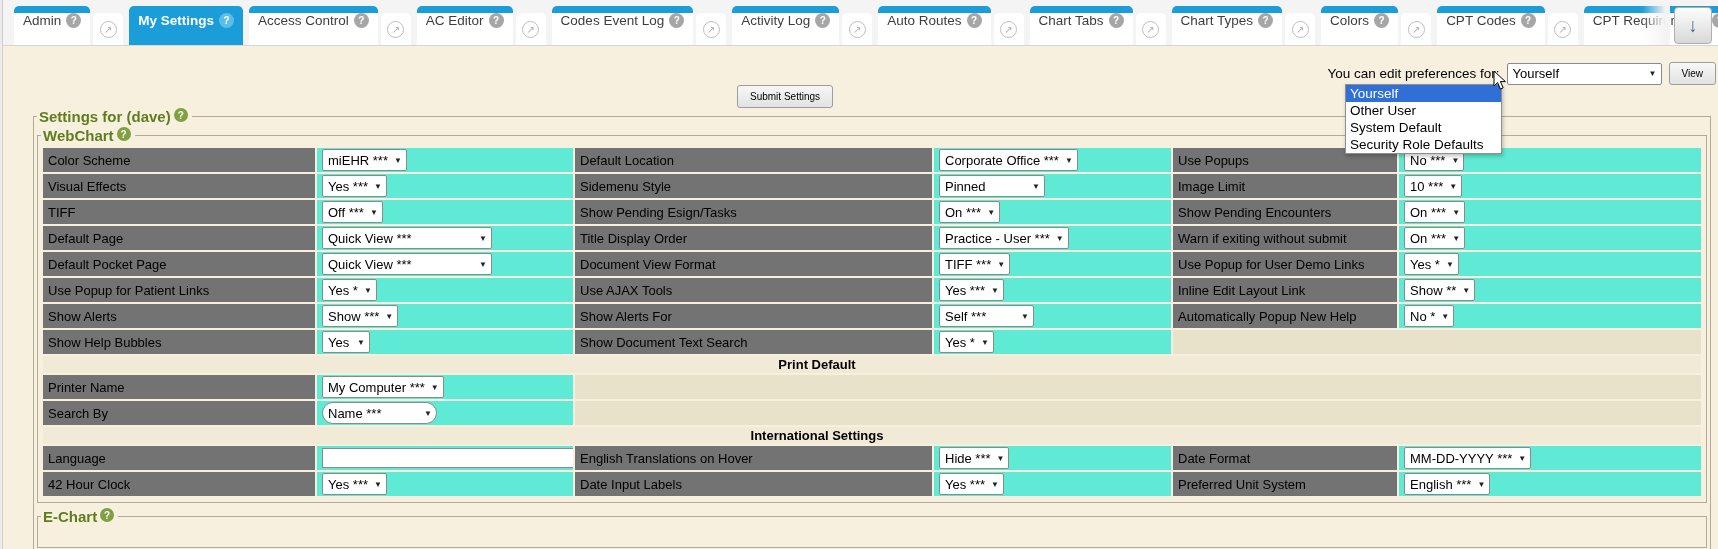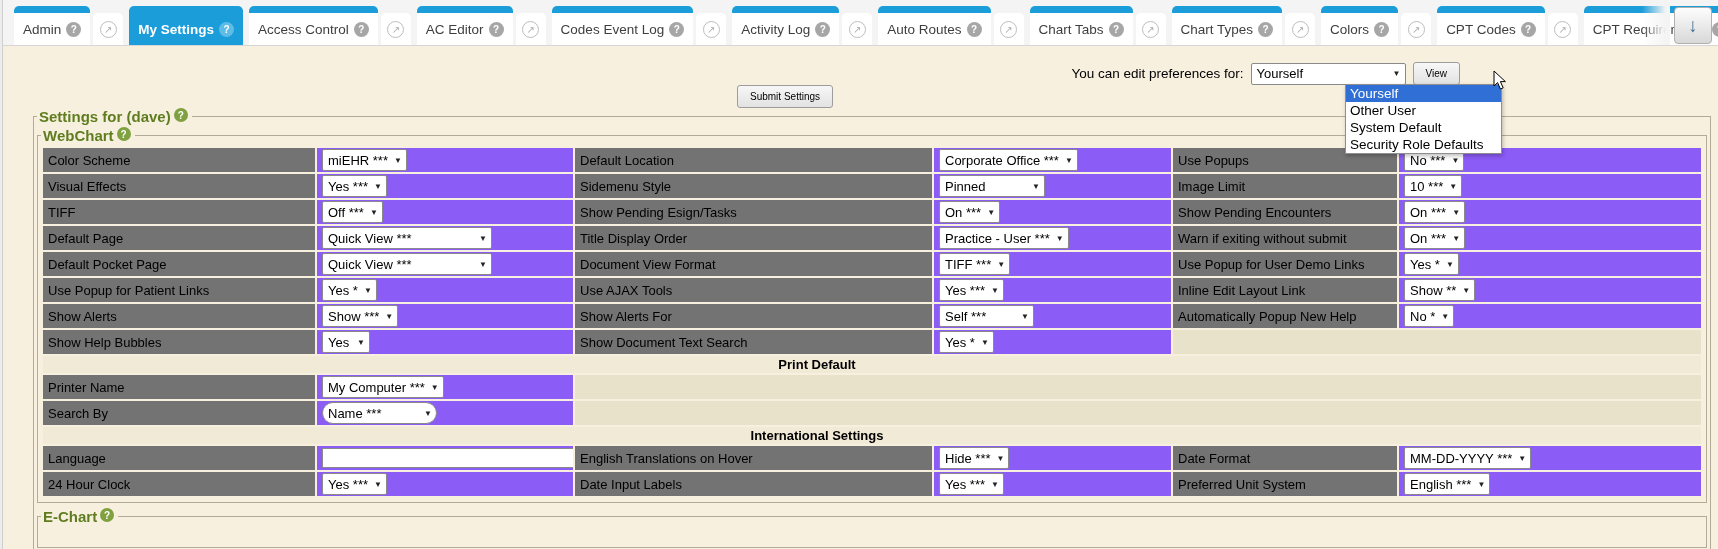--- a/index.html
+++ b/index.html
@@ -10,21 +10,21 @@
     background:#f7f0df;
   }
   .left-edge { position:absolute; left:0; top:0; width:3px; height:100%;
     background:#ececec; border-right:1px solid #cfcfcf; z-index:40; }
 
   
   .tabbar { position:absolute; left:0; top:0; width:1718px; height:46px;
     background:#f4f4f4; border-bottom:1px solid #d6d6d6; overflow:hidden; }
   .tabbar-inner { display:flex; align-items:flex-start; padding:6px 0 0 14px; white-space:nowrap; }
   .tab-group { display:flex; align-items:flex-start; margin-right:6px; flex:0 0 auto; }
-  .tab { display:flex; align-items:center; height:39px; padding:0 9px;
+  .tab { display:flex; height:39px; padding:0 9px;
     background:#ffffff; border-top:7px solid #1b9dd9; border-radius:5px 5px 0 0;
     color:#3e3e3e; font-size:13.5px; cursor:pointer; }
   .tab.active { background:#1b9dd9; color:#ffffff; font-weight:bold; }
   .help-icon { display:inline-flex; align-items:center; justify-content:center;
     width:15px; height:15px; border-radius:50%; background:#a6a6a6; color:#fff;
     font-size:10px; font-weight:bold; margin-left:5px; flex:0 0 auto; }
   .tab.active .help-icon { background:#5ebde6; }
   .tab-popout { display:flex; align-items:center; justify-content:center;
     width:30px; height:32px; margin-top:7px; margin-left:3px; background:#fff;
     border-radius:5px 5px 0 0; cursor:pointer; }
@@ -34,21 +34,21 @@
   .tab-fade { position:absolute; right:48px; top:6px; width:28px; height:40px;
     background:linear-gradient(to right, rgba(244,244,244,0), #f4f4f4 85%); z-index:5; }
   .tab-overflow-btn { position:absolute; right:6px; top:7px; width:38px; height:37px;
     background:linear-gradient(#fdfdfd,#d8d8d8); border:1px solid #b0b0b0; border-radius:4px;
     display:flex; align-items:center; justify-content:center; color:#44708f;
     font-size:19px; font-weight:bold; cursor:pointer; z-index:6; }
 
   
   .content { position:absolute; left:0; top:46px; width:1718px; height:503px; }
 
-  .prefs-row { position:absolute; left:0; top:16px; width:1460px; display:flex;
+  .prefs-row { position:absolute; left:0; top:16px; width:1716px; display:flex;
     align-items:center; justify-content:flex-end; gap:7px;padding-left:48px; }
   .prefs-label { font-size:13.5px; }
   .fake-select { display:inline-flex; align-items:center; justify-content:space-between;
     background:#fff; border:1px solid #8a8a8a; border-radius:2px; height:22px;
     padding:1px 4px 1px 5px; cursor:pointer; }
   .prefs-select { width:155px; }
   .sel-arrow { font-size:8px; color:#222; margin-left:6px; flex:0 0 auter; }
   .btn { display:inline-flex; align-items:center; justify-content:center;
     background:linear-gradient(#f7f7f7,#e2e2e2); border:1px solid #9d9d9d; border-radius:3px;
     font-size:10px; color:#000; padding:2px 12px; height:23px; cursor:pointer; }
@@ -74,21 +74,21 @@
   .fs-echart { margin-top:5px; height:40px; }
 
   
   table.settings { width:100%; border-collapse:separate; border-spacing:2px;
     table-layout:fixed; margin-top:2px; }
   td { font-size:13px; height:22px; padding:1px 5px; overflow:hidden; white-space:nowrap; }
   td.sec-hdr { background:#f1ead7; font-weight:bold; text-align:center; height:17px;
     padding:0 110px 0 0; }
   td.lbl { background:#737373; }
   td.lbl-empty { background:#e9e2cb; }
-  td.val { background:#8b5cf6; }
+  td.val { background:#5eead4; }
   .cell-select { font-size:13px; }
   .txt-input { width:253px; height:20px; border:1px solid #8a8a8a; background:#fff;
     font-family:"Liberation Sans",sans-serif; font-size:13px; padding:1px 3px; }
 </style>
 </head>
 <body>
 
 <div class="left-edge"></div>
 
 <div class="tabbar">
@@ -410,21 +410,21 @@
                   <span>Hide ***</span>
                   <span class="sel-arrow">▼</span>
                 </span></td>
               <td class="lbl">Date Format</td>
               <td class="val"><span class="fake-select cell-select">
                   <span>MM-DD-YYYY ***</span>
                   <span class="sel-arrow">▼</span>
                 </span></td>
             </tr>
             <tr>
-              <td class="lbl">24 Hour Clock</td>
+              <td class="lbl">42 Hour Clock</td>
               <td class="val"><span class="fake-select cell-select">
                   <span>Yes ***</span>
                   <span class="sel-arrow">▼</span>
                 </span></td>
               <td class="lbl">Date Input Labels</td>
               <td class="val"><span class="fake-select cell-select">
                   <span>Yes ***</span>
                   <span class="sel-arrow">▼</span>
                 </span></td>
               <td class="lbl">Preferred Unit System</td>

